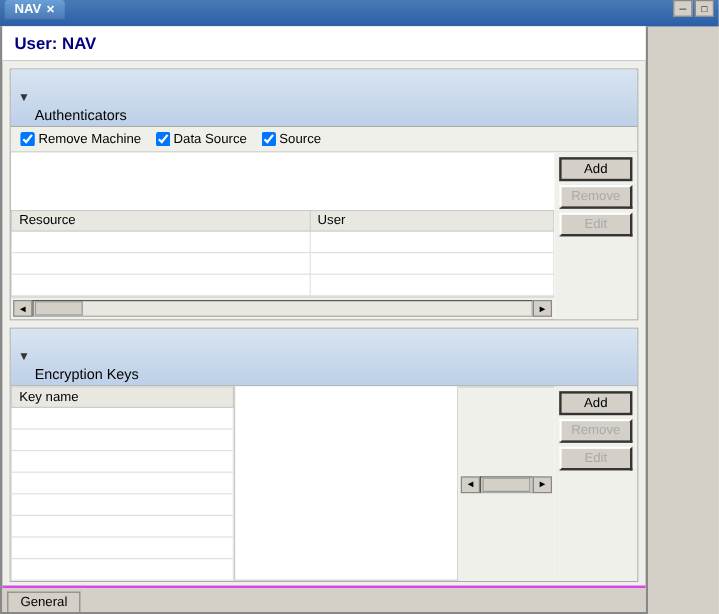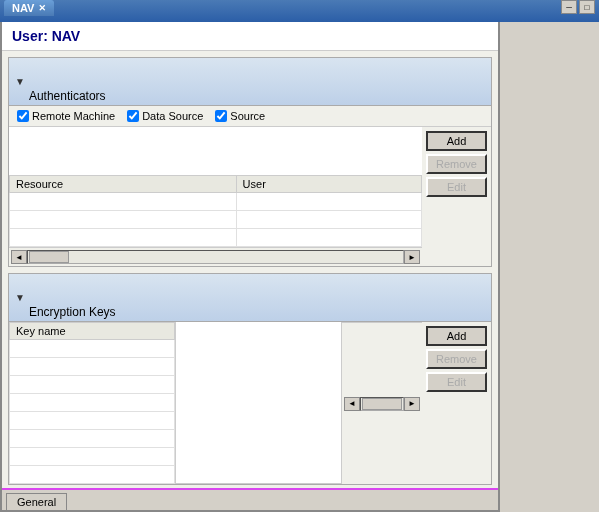--- a/index.html
+++ b/index.html
@@ -52,21 +52,21 @@
       justify-content: center;
       font-size: 8px;
       cursor: pointer;
     }
 
     
     .main-window {
       background: #f0f0ea;
       border: 2px solid #888;
       border-top: none;
-      width: 500px;
+      width: 540px;
       height: 490px;
       display: flex;
       flex-direction: column;
     }
 
     .window-title {
       background: white;
       padding: 6px 10px;
       font-size: 14px;
       font-weight: bold;
@@ -300,21 +300,21 @@
 
     <div class="section-panel auth-section">
       <div class="section-header">
         <span class="section-arrow">▼</span>
         <span class="section-title">Authenticators</span>
       </div>
 
       <div class="checkboxes-row">
         <label class="checkbox-item">
           <input type="checkbox" checked="" style="">
-          <span>Remote Machine</span>
+          <span>Remove Machine</span>
         </label>
         <label class="checkbox-item">
           <input type="checkbox" checked="" style="">
           <span>Data Source</span>
         </label>
         <label class="checkbox-item">
           <input type="checkbox" checked="" style="">
           <span>Source</span>
         </label>
       </div>

